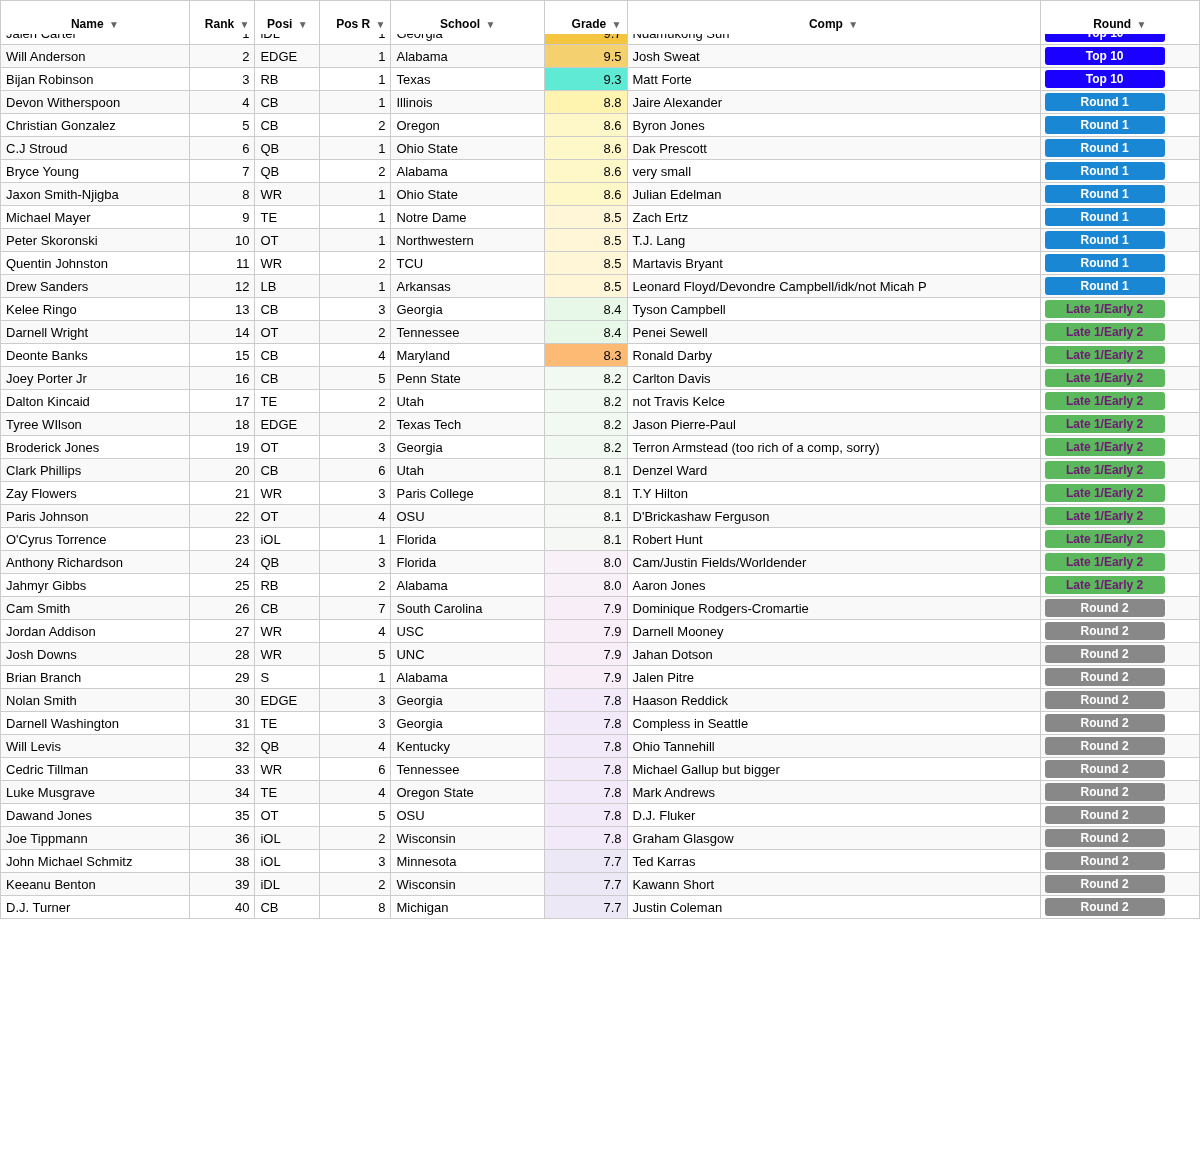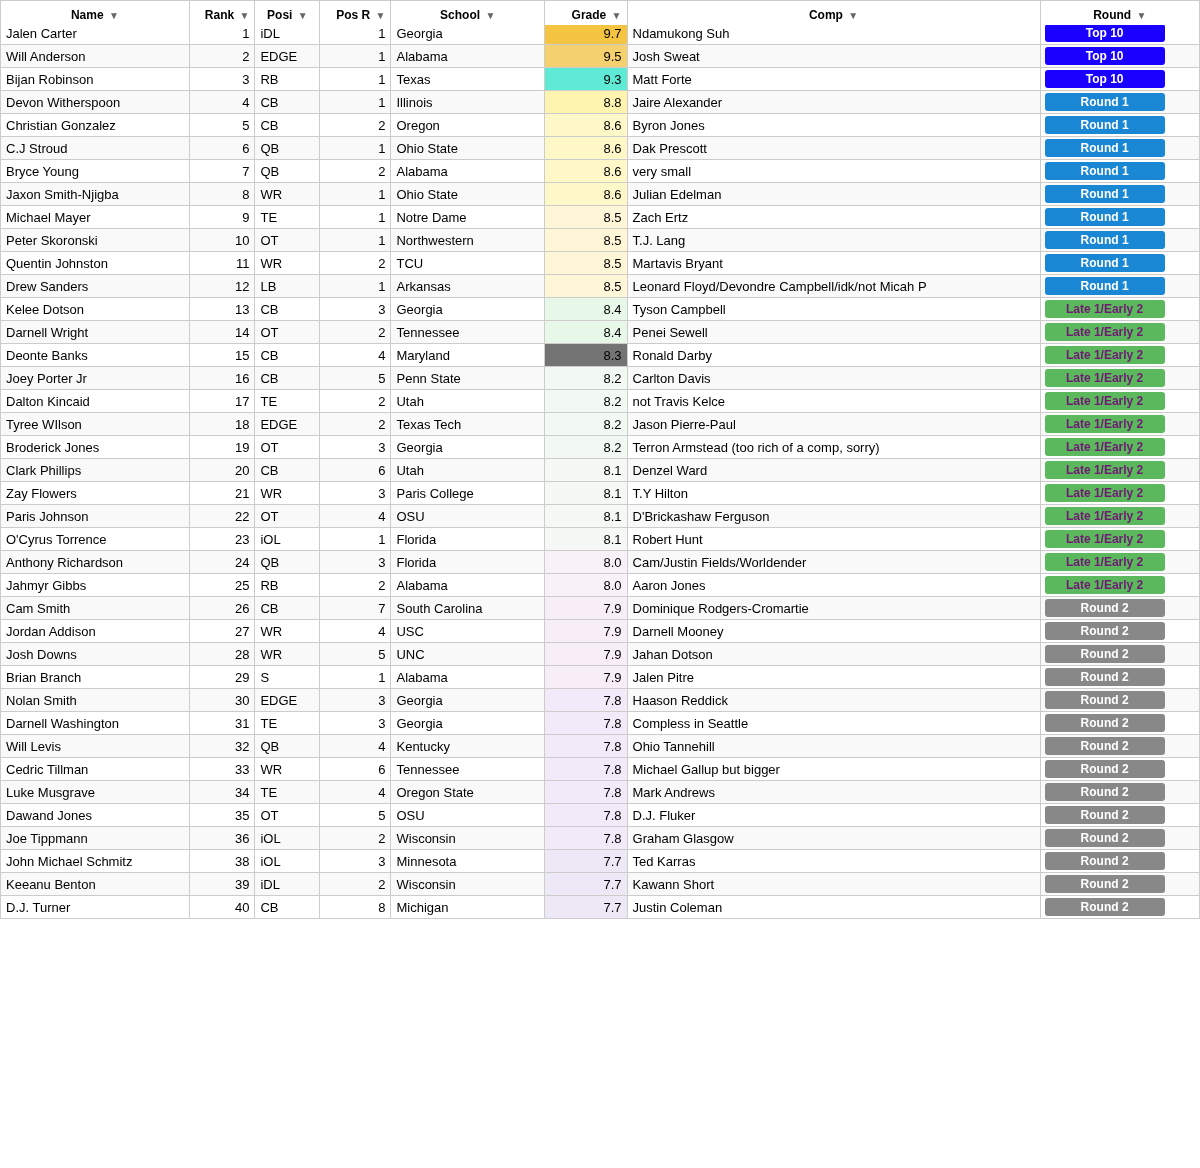--- a/index.html
+++ b/index.html
@@ -1,19 +1,19 @@
 <!DOCTYPE html>
 <html><head>
   <meta charset="utf-8">
   <style>
     * { margin: 0; padding: 0; box-sizing: border-box; }
     body { font-family: Arial, sans-serif; font-size: 13px; background: #fff; }
     table { width: 1200px; border-collapse: collapse; }
     th, td { border: 1px solid #ccc; padding: 3px 5px; white-space: nowrap; overflow: hidden; }
-    th { background: #fff; font-weight: bold; font-size: 12px; position: sticky; top: 4px; }
+    th { background: #fff; font-weight: bold; font-size: 12px; position: sticky; top: 13px; }
     th .filter-icon { font-size: 10px; margin-left: 2px; color: #666; cursor: pointer; }
     tr:nth-child(even) { background: #f9f9f9; }
     tr:nth-child(odd) { background: #fff; }
     .col-name { width: 160px; }
     .col-rank { width: 50px; text-align: right; }
     .col-pos { width: 55px; }
     .col-posrank { width: 55px; text-align: right; }
     .col-school { width: 130px; }
     .col-grade { width: 70px; text-align: right; }
     .col-comp { width: 350px; }
@@ -180,21 +180,21 @@
     <td class="col-name">Drew Sanders</td>
     <td class="col-rank" style="text-align:right">12</td>
     <td class="col-pos">LB</td>
     <td class="col-posrank" style="text-align:right">1</td>
     <td class="col-school">Arkansas</td>
     <td class="col-grade grade-cell" style="background-color:#fff6d8;text-align:right">8.5</td>
     <td class="col-comp">Leonard Floyd/Devondre Campbell/idk/not Micah P</td>
     <td class="col-round" style="padding:2px 4px"><span class="round-badge round1">Round 1</span></td>
   </tr>
       <tr>
-    <td class="col-name">Kelee Dotson</td>
+    <td class="col-name">Kelee Ringo</td>
     <td class="col-rank" style="text-align:right">13</td>
     <td class="col-pos">CB</td>
     <td class="col-posrank" style="text-align:right">3</td>
     <td class="col-school">Georgia</td>
     <td class="col-grade grade-cell" style="background-color:#e8f8e8;text-align:right">8.4</td>
     <td class="col-comp">Tyson Campbell</td>
     <td class="col-round" style="padding:2px 4px"><span class="round-badge late1early2">Late 1/Early 2</span></td>
   </tr>
       <tr>
     <td class="col-name">Darnell Wright</td>
@@ -205,21 +205,21 @@
     <td class="col-grade grade-cell" style="background-color:#e8f8e8;text-align:right">8.4</td>
     <td class="col-comp">Penei Sewell</td>
     <td class="col-round" style="padding:2px 4px"><span class="round-badge late1early2">Late 1/Early 2</span></td>
   </tr>
       <tr>
     <td class="col-name">Deonte Banks</td>
     <td class="col-rank" style="text-align:right">15</td>
     <td class="col-pos">CB</td>
     <td class="col-posrank" style="text-align:right">4</td>
     <td class="col-school">Maryland</td>
-    <td class="col-grade grade-cell" style="background-color:#737373;text-align:right">8.3</td>
+    <td class="col-grade grade-cell" style="background-color:#fdba74;text-align:right">8.3</td>
     <td class="col-comp">Ronald Darby</td>
     <td class="col-round" style="padding:2px 4px"><span class="round-badge late1early2">Late 1/Early 2</span></td>
   </tr>
       <tr>
     <td class="col-name">Joey Porter Jr</td>
     <td class="col-rank" style="text-align:right">16</td>
     <td class="col-pos">CB</td>
     <td class="col-posrank" style="text-align:right">5</td>
     <td class="col-school">Penn State</td>
     <td class="col-grade grade-cell" style="background-color:#f2f8f2;text-align:right">8.2</td>

